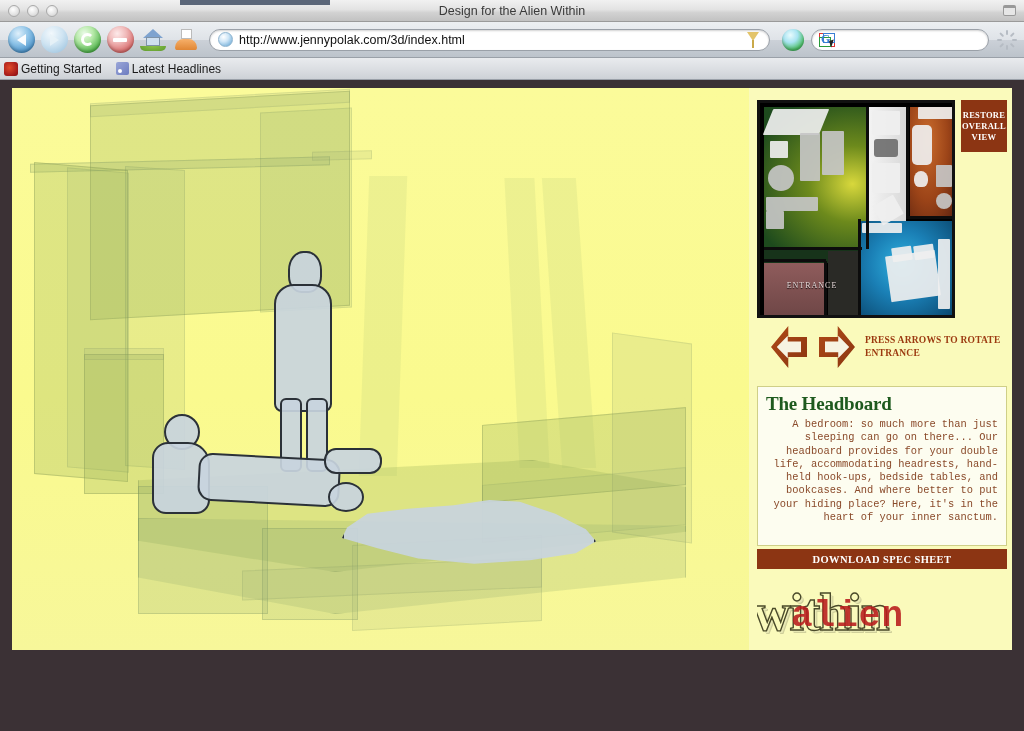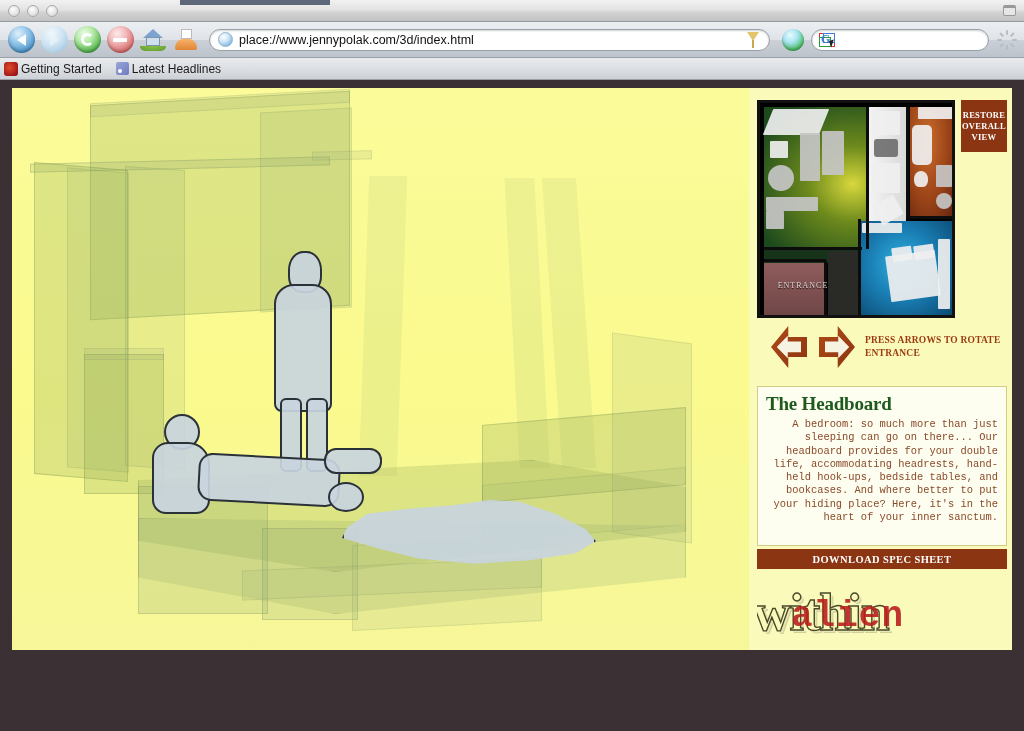--- a/index.html
+++ b/index.html
@@ -176,21 +176,21 @@
      background: linear-gradient(to right,#f4f4f4,#d9d9d9); }
   .rm-bath { left:150px; top:4px; width:44px; height:110px;
      background: radial-gradient(ellipse at 40% 30%, #c96b2c 0%, #9c4418 55%, #5e2410 100%); }
   .rm-bed { left:100px; top:118px; width:94px; height:96px;
      background: radial-gradient(ellipse at 45% 45%, #30b2e0 0%, #1a7fb5 45%, #0b4a72 95%); }
   .rm-entrance { left:4px; top:160px; width:62px; height:54px;
      background: linear-gradient(to bottom,#8f5c5c,#6e4646); }
   .rm-hall { left:68px; top:148px; width:30px; height:66px; background:#2a2a26; }
   .rm-lowleft { left:4px; top:146px; width:94px; height:14px; background:#17331a; }
   .entrance-label {
-    position:absolute; left:12px; top:178px; width:62px; text-align:center;
+    position:absolute; left:21px; top:178px; width:62px; text-align:center;
     font-family:"Liberation Serif", serif; font-size:8px; letter-spacing:1px;
     color:#e6d8d8; text-shadow:0 1px 1px #000;
   }
   .furn { position:absolute; background:#c6c6c6; border-radius:1px; opacity:.92; }
   .furn.white { background:#efefef; }
   .furn.dark { background:#6f6f6f; }
   .wall { position:absolute; background:#0c0c0c; }
 
   .restore-btn {
     position:absolute; left:204px; top:0; width:46px; height:52px;
@@ -278,20 +278,21 @@
 
 <div id="browser-window">
 
   <div class="titlebar">
     <div class="tab-stub"></div>
     <div class="traffic-lights">
       <div class="tl"></div>
       <div class="tl"></div>
       <div class="tl"></div>
     </div>
+    <div class="window-title">Design for the Alien Within</div>
     <div class="win-right"></div>
   </div>
 
   <div class="toolbar">
     <div class="tb-btn">
       <div class="orb blue">
           <div class="arrow-l"></div>
         </div>
     </div>
     <div class="tb-btn">
@@ -318,21 +319,21 @@
     </div>
     <div class="tb-btn">
       <div class="printer">
         <div class="ppaper"></div>
           <div class="pbody"></div>
       </div>
     </div>
 
     <div class="url-bar">
       <div class="globe"></div>
-      <span class="url-text" title="http://www.jennypolak.com/3d/index.html">place://www.jennypolak.com/3d/index.html</span>
+      <span class="url-text" title="http://www.jennypolak.com/3d/index.html">http://www.jennypolak.com/3d/index.html</span>
       <div class="feather"></div>
     </div>
 
     <div class="tb-btn">
       <div class="orb greenlite"></div>
     </div>
 
     <div class="search-bar">
       <div class="g-logo">
         <div class="gbox"></div>

